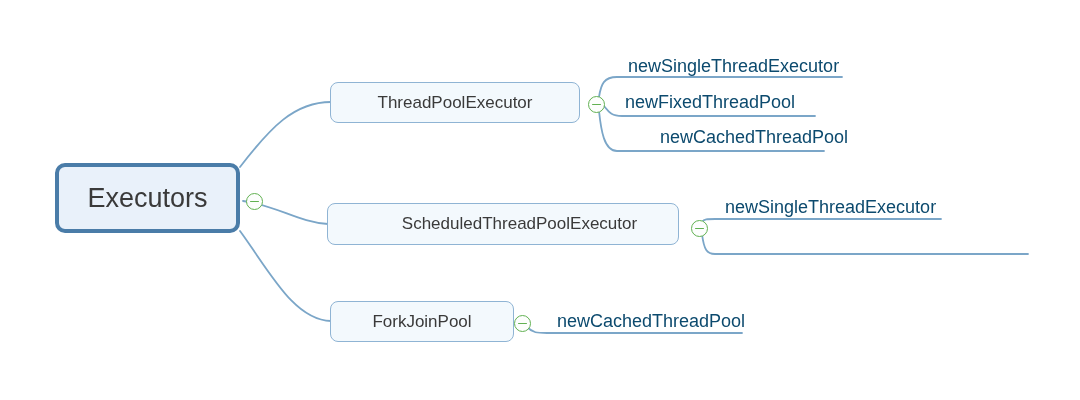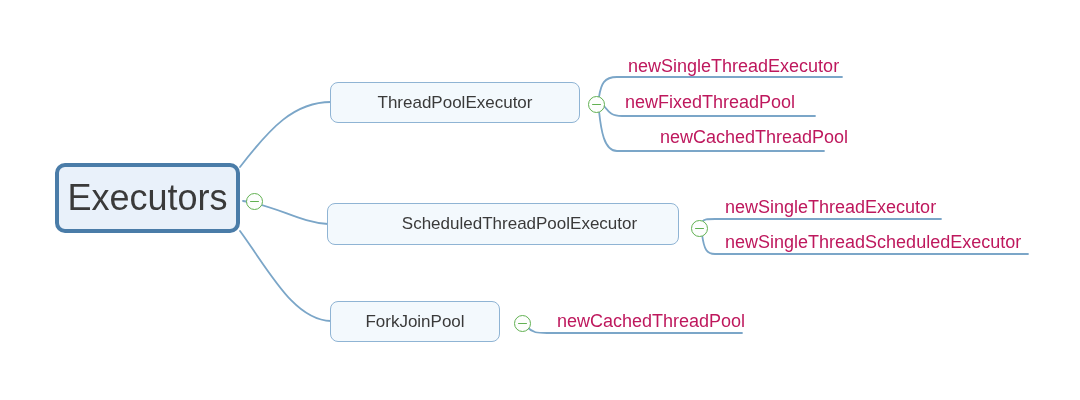--- a/index.html
+++ b/index.html
@@ -8,31 +8,31 @@
     font-family:"Liberation Sans","DejaVu Sans",sans-serif;overflow:hidden;
   }
   #wires{position:absolute;left:0;top:0;width:1080px;height:400px;}
   .node{
     position:absolute;display:flex;align-items:center;justify-content:center;
     box-sizing:border-box;color:#3a3a3a;white-space:nowrap;cursor:default;
   }
   .root-node{
     left:55px;top:163px;width:185px;height:70px;
     background:#e9f1fa;border:4px solid #4a7ca8;border-radius:10px;
-    font-size:36px;
+    font-size:27px;
   }
   .branch-node{
     background:#f3f9fd;border:1.5px solid #8fb4d4;border-radius:8px;
     font-size:17px;
   }
   .branch-tpe{left:330px;top:82px;width:250px;height:41px;}
   .branch-stpe{left:327px;top:203px;width:352px;height:42px;padding-left:33px;}
-  .branch-fjp{left:330px;top:301px;width:170px;height:41px;}
+  .branch-fjp{left:330px;top:301px;width:184px;height:41px;}
   .leaf{
-    position:absolute;font-size:18px;color:#be185d;white-space:nowrap;
+    position:absolute;font-size:18px;color:#0c4a6e;white-space:nowrap;
     line-height:21px;cursor:default;
   }
   .leaf-1{left:628px;top:56px;}
   .leaf-2{left:625px;top:92px;}
   .leaf-3{left:627px;top:127px;margin-left:33px;}
   .leaf-4{left:725px;top:197px;}
   .leaf-5{left:725px;top:232px;}
   .leaf-6{left:557px;top:311px;}
   .minus{
     position:absolute;width:17px;height:17px;box-sizing:border-box;
@@ -77,16 +77,15 @@
   <div class="node branch-node branch-stpe">ScheduledThreadPoolExecutor</div>
   <div class="minus minus-stpe"></div>
 
   <div class="node branch-node branch-fjp">ForkJoinPool</div>
   <div class="minus minus-fjp"></div>
 
   <div class="leaf leaf-1">newSingleThreadExecutor</div>
   <div class="leaf leaf-2">newFixedThreadPool</div>
   <div class="leaf leaf-3">newCachedThreadPool</div>
   <div class="leaf leaf-4">newSingleThreadExecutor</div>
-  <div class="leaf leaf-5">newSingleThreadScheduledExecutor</div>
   <div class="leaf leaf-6">newCachedThreadPool</div>
 
 </div>
 
 </body></html>

